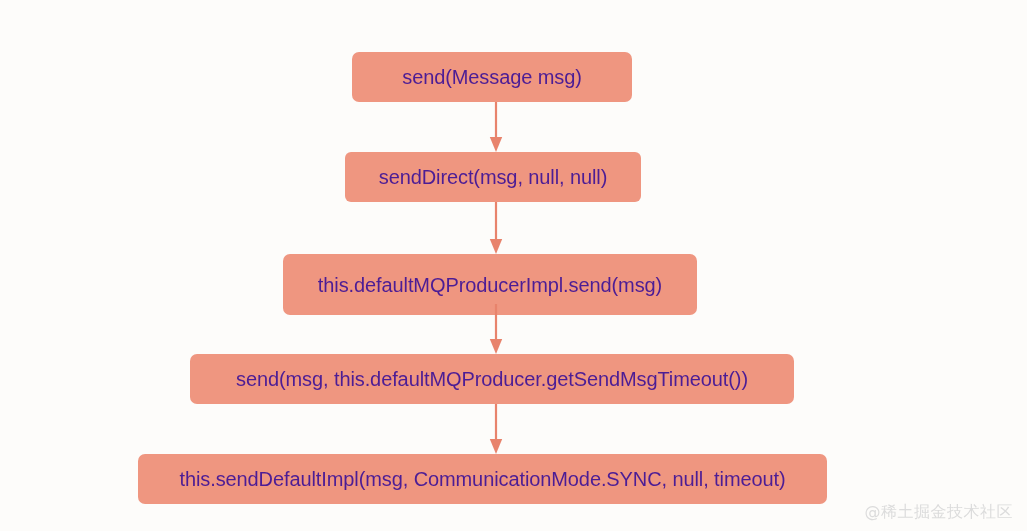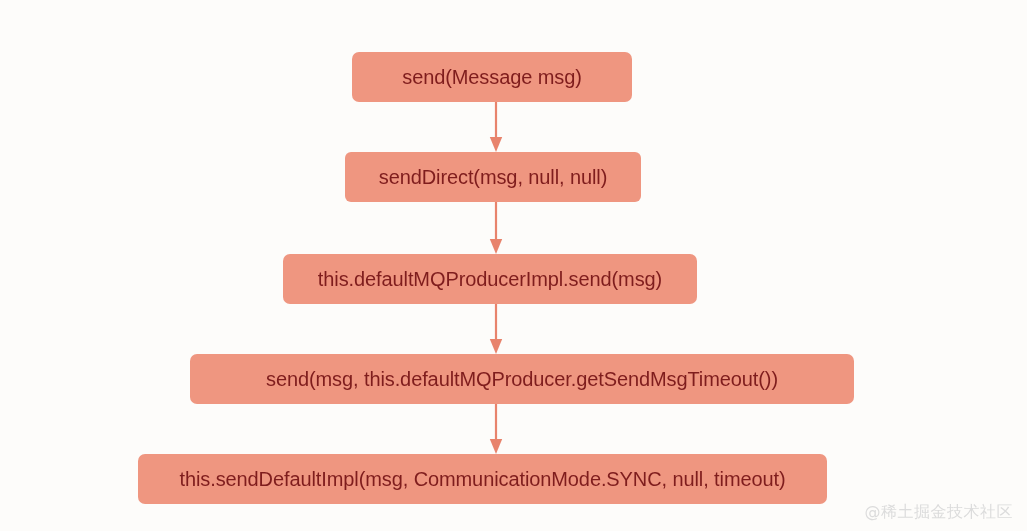--- a/index.html
+++ b/index.html
@@ -20,21 +20,21 @@
     background: #fdfcfa;
   }
   .node {
     position: absolute;
     box-sizing: border-box;
     background: #ef9680;
     border-radius: 7px;
     display: flex;
     align-items: center;
     justify-content: center;
-    color: #7f1d1d;
+    color: #4c1d95;
     font-size: 20px;
     font-family: "Liberation Sans", sans-serif;
     font-weight: 400;
     letter-spacing: -0.1px;
     white-space: nowrap;
     line-height: 1;
   }
   .node-label {
     display: block;
     transform: translateY(-0.5px);
@@ -78,32 +78,32 @@
     <span class="node-label">sendDirect(msg, null, null)</span>
   </div>
 
   <div class="connector" style="left:488px; top:202px; width:16px; height:52px;">
     <svg width="16" height="52" viewBox="0 0 16 52">
       <line x1="8" y1="0" x2="8" y2="39" stroke="#e8836c" stroke-width="2.2"></line>
       <polygon points="8,52 1.8,37 14.2,37" fill="#e8836c"></polygon>
     </svg>
   </div>
 
-  <div class="node" style="left:283px; top:254px; width:414px; height:50px;">
+  <div class="node" style="left:283px; top:254px; width:414px; height:61px;">
     <span class="node-label">this.defaultMQProducerImpl.send(msg)</span>
   </div>
 
   <div class="connector" style="left:488px; top:304px; width:16px; height:50px;">
     <svg width="16" height="50" viewBox="0 0 16 50">
       <line x1="8" y1="0" x2="8" y2="37" stroke="#e8836c" stroke-width="2.2"></line>
       <polygon points="8,50 1.8,35 14.2,35" fill="#e8836c"></polygon>
     </svg>
   </div>
 
-  <div class="node" style="left:190px; top:354px; width:664px; height:50px;">
+  <div class="node" style="left:190px; top:354px; width:604px; height:50px;">
     <span class="node-label">send(msg, this.defaultMQProducer.getSendMsgTimeout())</span>
   </div>
 
   <div class="connector" style="left:488px; top:404px; width:16px; height:50px;">
     <svg width="16" height="50" viewBox="0 0 16 50">
       <line x1="8" y1="0" x2="8" y2="37" stroke="#e8836c" stroke-width="2.2"></line>
       <polygon points="8,50 1.8,35 14.2,35" fill="#e8836c"></polygon>
     </svg>
   </div>
 

